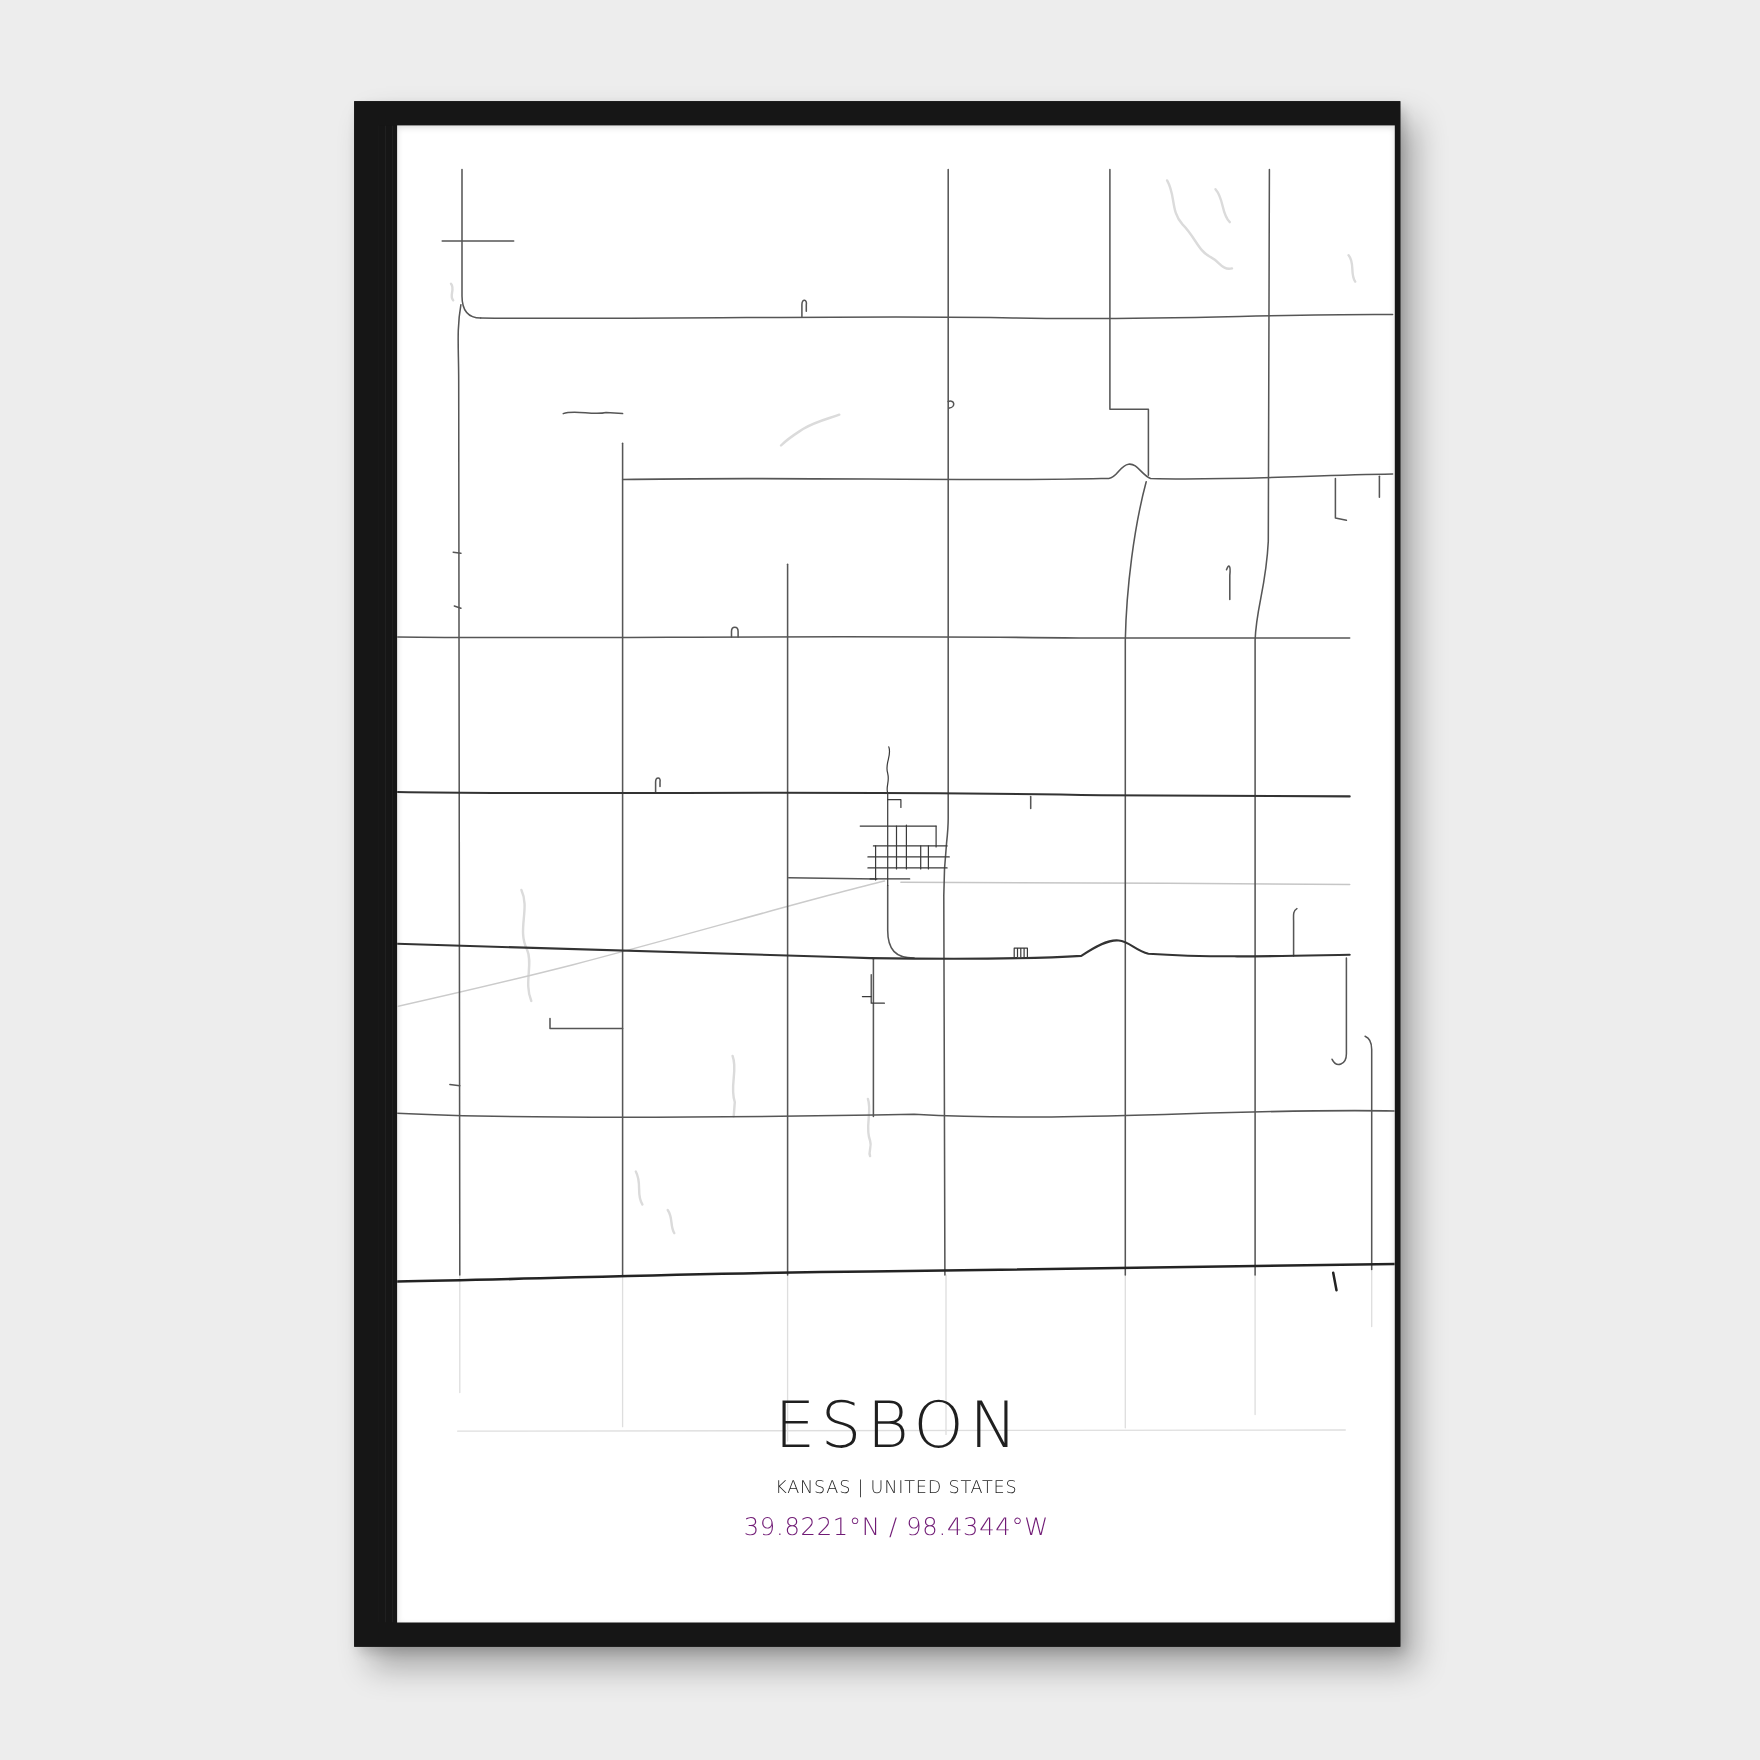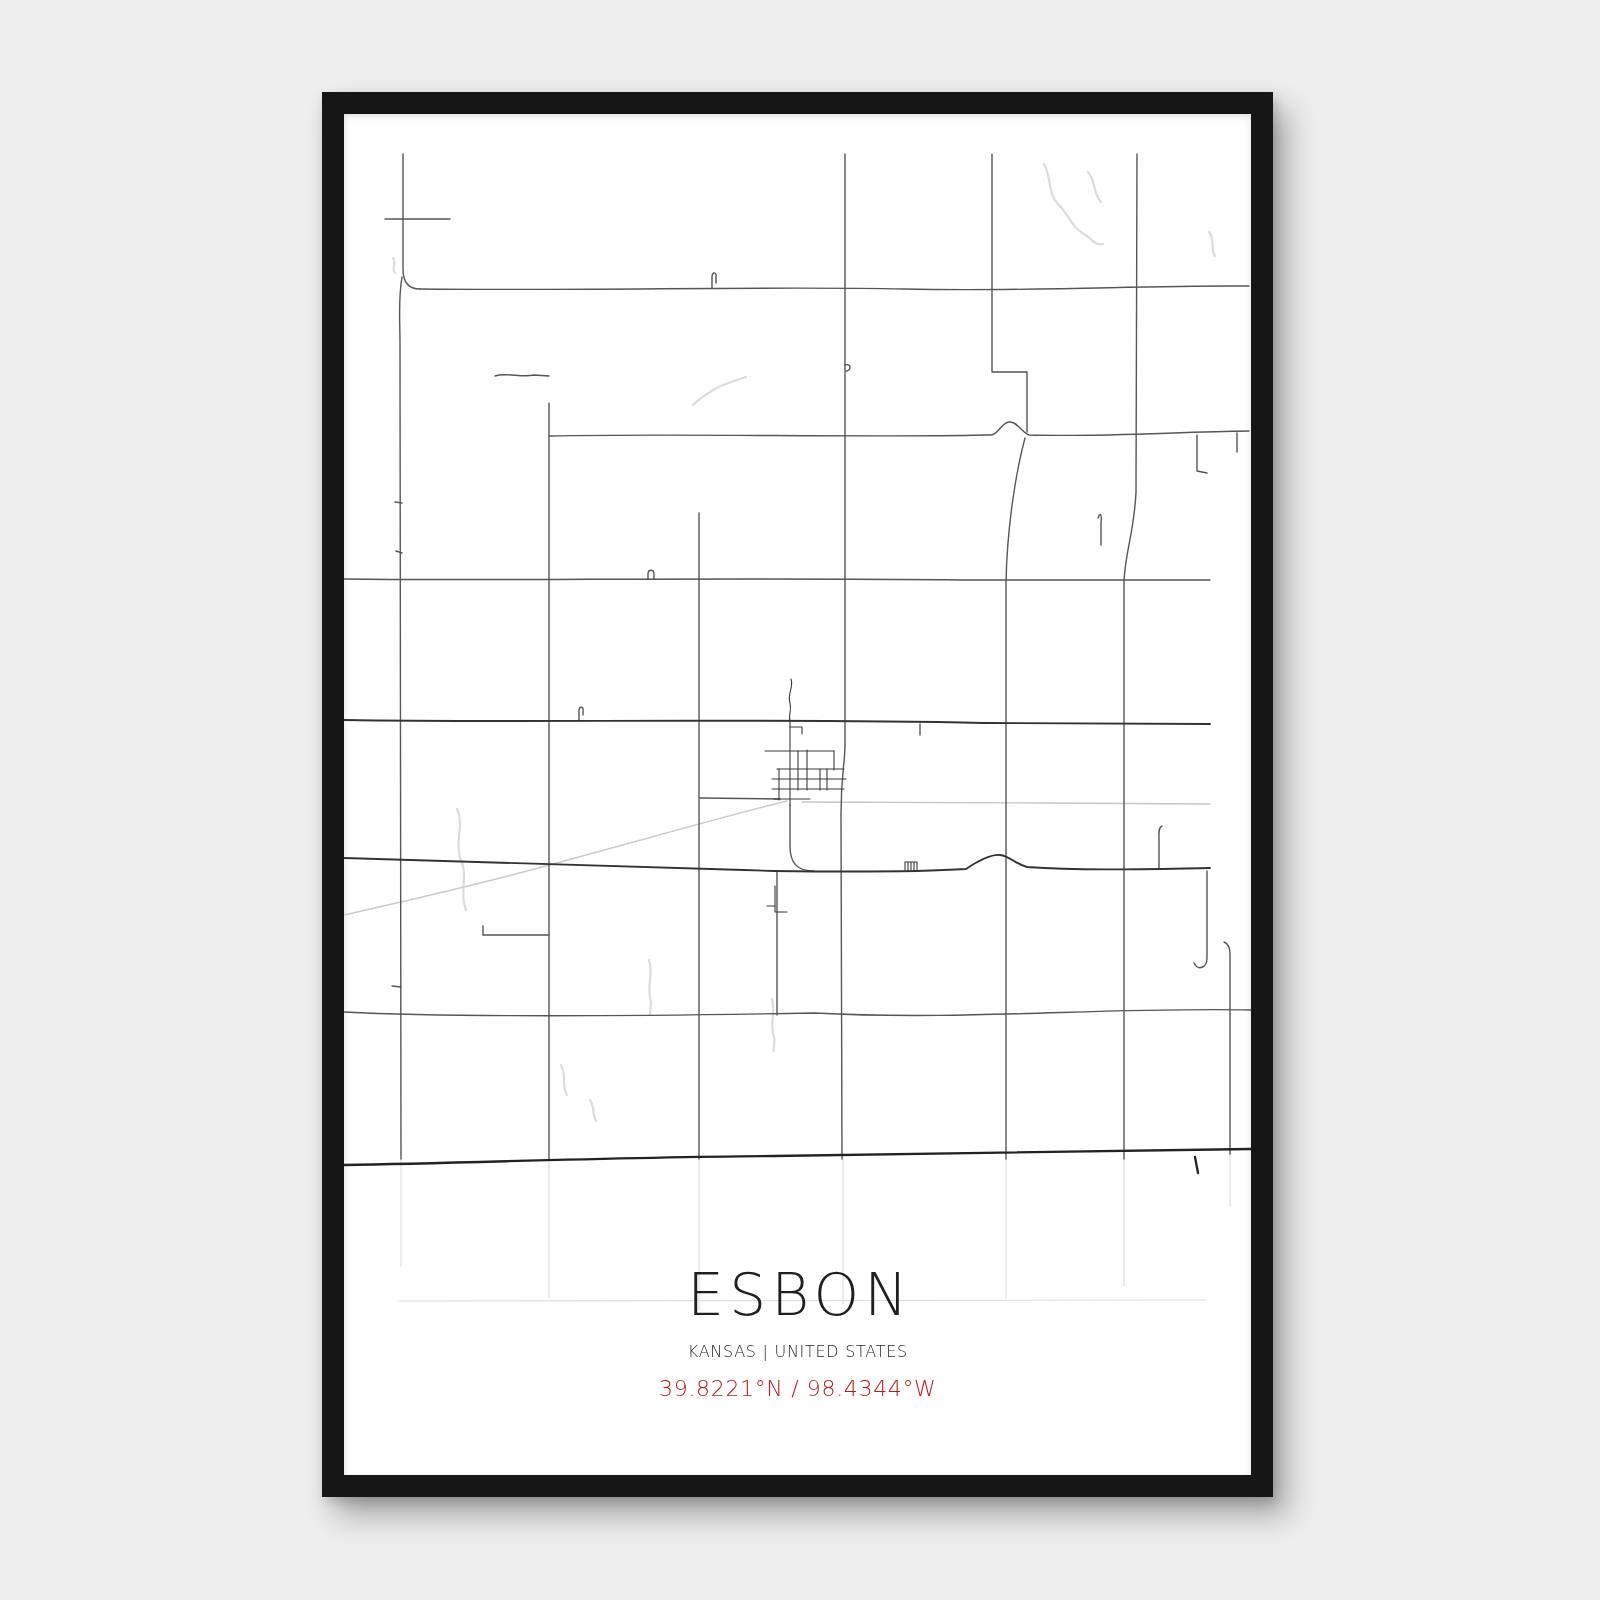--- a/index.html
+++ b/index.html
@@ -8,21 +8,21 @@
   .frame{
     position:absolute;left:322px;top:92px;width:951px;height:1405px;
     box-sizing:border-box;border:22px solid var(--frame,#161616);
     background:
       repeating-linear-gradient(90deg,rgba(255,255,255,0.045) 0 1px,rgba(0,0,0,0) 1px 6px),
       var(--frame,#161616);
     box-shadow:14px 18px 28px rgba(0,0,0,0.30), 3px 5px 10px rgba(0,0,0,0.16);
   }
   .print{
     position:relative;width:907px;height:1361px;background:var(--print,#ffffff);
-    overflow:hidden;box-shadow:inset 0 2px 6px rgba(0,0,0,0.14);
+    overflow:hidden;box-shadow:inset 0 2px 6px rgba(0,0,0,0.14);margin-left:17px;
   }
   .map-svg{position:absolute;left:0;top:0;width:907px;height:1361px;display:block;}
   .map-svg path{fill:none;stroke-linecap:round;stroke-linejoin:round;}
   .map-svg .water{stroke:#dbdbdb;stroke-width:2.2;}
   .map-svg .rail{stroke:#cbcbcb;stroke-width:1.4;}
   .map-svg .road-light{stroke:#c6c6c6;stroke-width:1.4;}
   .map-svg .faint{stroke:#dedede;stroke-width:1.2;}
   .map-svg .road{stroke:#565656;stroke-width:1.4;}
   .map-svg .road2{stroke:#333333;stroke-width:1.9;}
   .map-svg .road-dark{stroke:#232323;stroke-width:2.3;}
@@ -34,21 +34,21 @@
   .caption .title{
     margin:0;font-size:58px;font-weight:200;line-height:62px;
     letter-spacing:0.09em;text-indent:0.09em;
   }
   .caption .subtitle{
     margin:13px 0 0 0;font-size:16px;font-weight:200;line-height:26px;
     letter-spacing:0.045em;text-indent:0.045em;
   }
   .caption .coords{
     margin:12px 0 0 0;font-size:22px;font-weight:200;line-height:24px;
-    letter-spacing:0.03em;text-indent:0.03em;color:#b91c1c;
+    letter-spacing:0.03em;text-indent:0.03em;color:#701a75;
   }
 </style>
 </head>
 <body>
 
 <div class="scene">
   <div class="frame">
     <div class="print">
       <svg class="map-svg" xmlns="http://www.w3.org/2000/svg" preserveAspectRatio="xMidYMid meet" viewBox="0 0 907 1361">
           <path d="M700,50 C708,64 703,78 714,90 C726,102 728,114 740,120 C748,124 750,132 759,130" class="water"></path>

